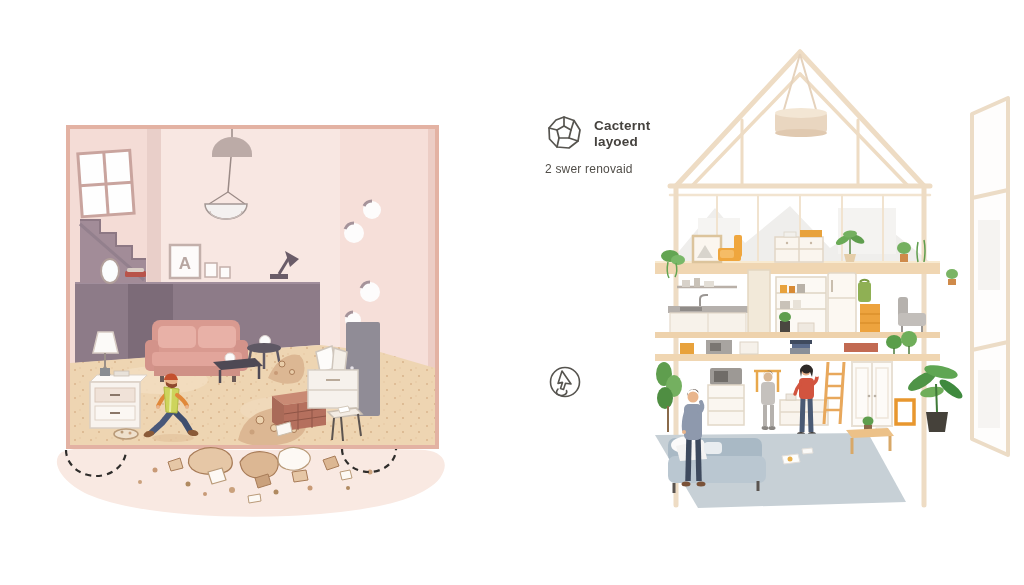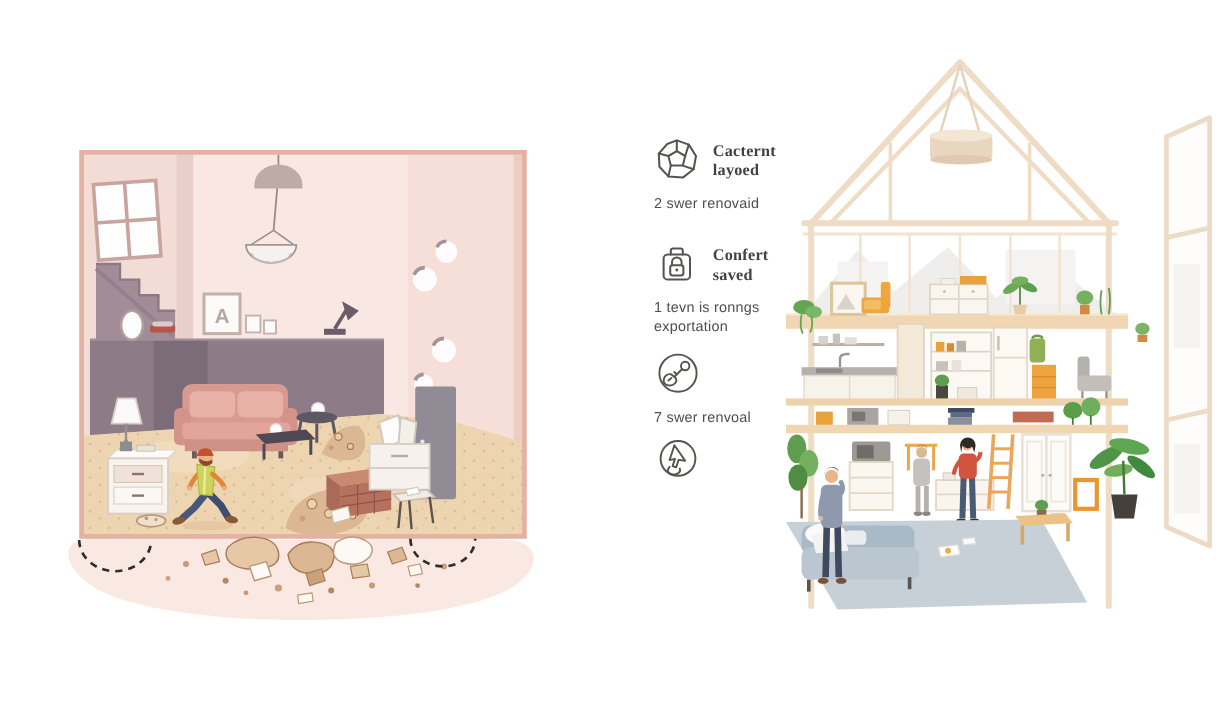--- a/index.html
+++ b/index.html
@@ -5,21 +5,21 @@
   html,body{margin:0;padding:0;background:#ffffff;}
   .canvas{
     position:relative;width:1024px;height:585px;background:#ffffff;overflow:hidden;
     font-family:"Liberation Sans", sans-serif;
   }
   .illus{position:absolute;}
   #left-illus{left:40px;top:100px;width:420px;height:430px;}
   #right-illus{left:640px;top:40px;width:384px;height:480px;}
   .features{position:absolute;left:540px;top:0;width:180px;height:585px;}
   .feature{position:absolute;left:0;width:180px;}
-  .feature-head{display:flex;align-items:flex-start;gap:11px;font-family:Liberation Serif, serif;}
+  .feature-head{display:flex;align-items:flex-start;gap:11px;}
   .ficon{flex:0 0 auto;margin-left:5px;}
   .ftitle{
     font-size:13.5px;font-weight:700;color:#45423e;line-height:1.22;
     white-space:pre-line;padding-top:4px;letter-spacing:.2px;
   }
   .fsub{
     font-size:12px;color:#514e49;line-height:1.35;white-space:pre-line;
     margin-top:9px;margin-left:5px;letter-spacing:.2px;
   }
   #feature-1{top:114px;}
@@ -273,54 +273,21 @@
               <line x1="14" y1="24" x2="12" y2="33"></line>
             <line x1="12" y1="16" x2="4" y2="14"></line>
           </svg>
         </span>
         <span class="ftitle">Cacternt
 layoed</span>
       </div>
       <div class="fsub">2 swer renovaid</div>
     </div>
 
-    <div class="feature" id="feature-2">
-      <div class="feature-head">
-        <span class="ficon">
-          <svg width="38" height="38" viewBox="0 0 38 38" fill="none" stroke="#56544f" stroke-width="1.7" stroke-linejoin="round" stroke-linecap="round">
-            <path d="M14,11 V8 a2,2 0 0 1 2,-2 h6 a2,2 0 0 1 2,2 v3"></path>
-            <rect x="8" y="11" width="22" height="21" rx="3.5"></rect>
-            <path d="M15,20 v-2.5 a4,4 0 0 1 8,0 V20"></path>
-            <rect x="13.5" y="20" width="11" height="8.5" rx="2"></rect>
-            <circle cx="19" cy="24" r="1.2" fill="#56544f" stroke="none"></circle>
-          </svg>
-        </span>
-        <span class="ftitle">Confert
-saved</span>
-      </div>
-      <div class="fsub">1 tevn is ronngs
-exportation</div>
-    </div>
-
-    <div class="feature" id="feature-3">
-      <div class="feature-head">
-        <span class="ficon">
-          <svg width="40" height="40" viewBox="0 0 40 40" fill="none" stroke="#56544f" stroke-width="1.6" stroke-linejoin="round" stroke-linecap="round">
-            <circle cx="20" cy="20" r="15.5"></circle>
-            <circle cx="26" cy="14" r="3.5"></circle>
-            <line x1="23.5" y1="16.5" x2="17" y2="23"></line>
-            <line x1="19" y1="21" x2="17" y2="19"></line>
-            <path d="M9,23 q-2.5,4.5 1,6.5 q4.5,2 7.5,-1 q2,-2 0.5,-4.5 l-3.5,-3 q-3.5,-1 -5.5,2 Z"></path>
-            <line x1="12" y1="26" x2="14.5" y2="24"></line>
-          </svg>
-        </span>
-        <span class="ftitle"></span>
-      </div>
-      <div class="fsub">7 swer renvoal</div>
-    </div>
+
 
     <div class="feature" id="feature-4">
       <div class="feature-head">
         <span class="ficon">
           <svg width="40" height="40" viewBox="0 0 40 40" fill="none" stroke="#56544f" stroke-width="1.6" stroke-linejoin="round" stroke-linecap="round">
             <circle cx="20" cy="19" r="14.5"></circle>
             <path d="M17,8 l9,13 -5.5,-0.8 -2,6.2 -3,-1 2,-6 -4.5,1 Z"></path>
             <path d="M13,26 q-3,3.5 0,5.5 q3.5,2 7,0 q2.5,-1.5 1.5,-4"></path>
           </svg>
         </span>

